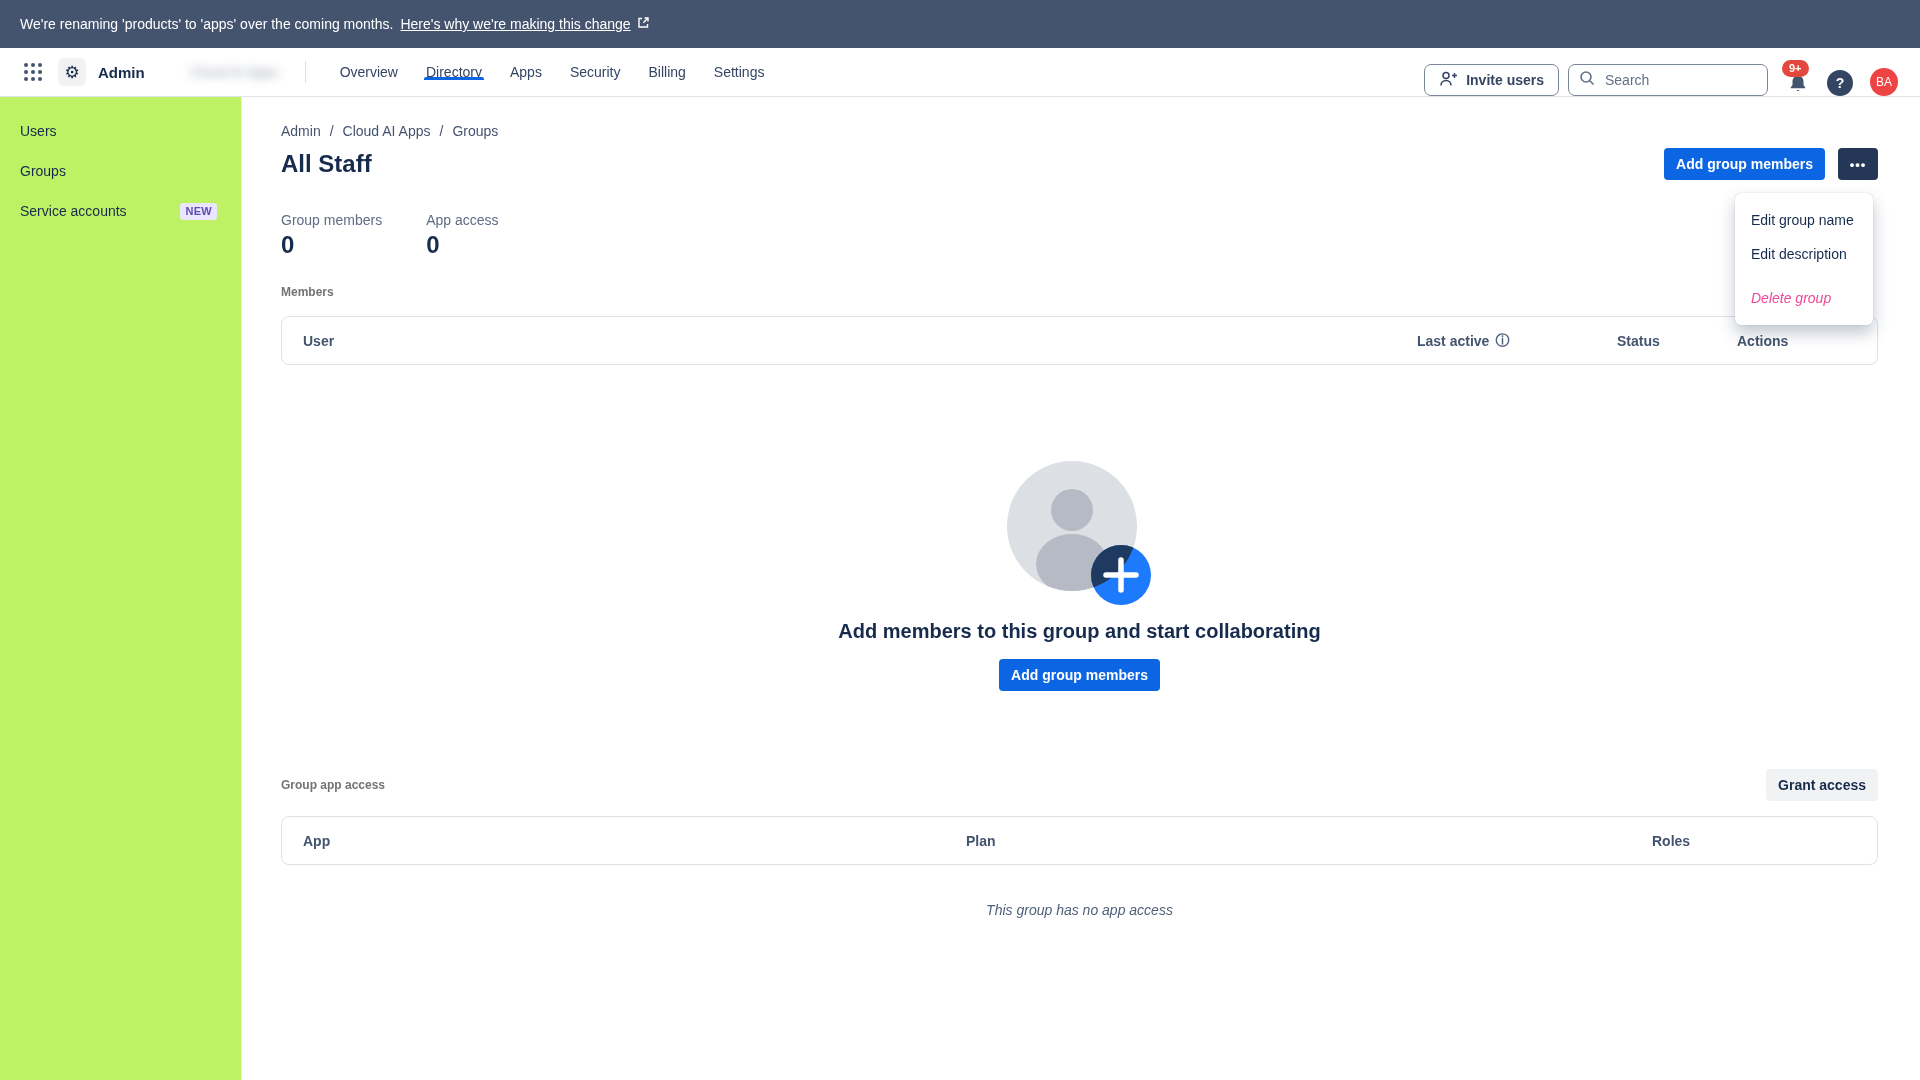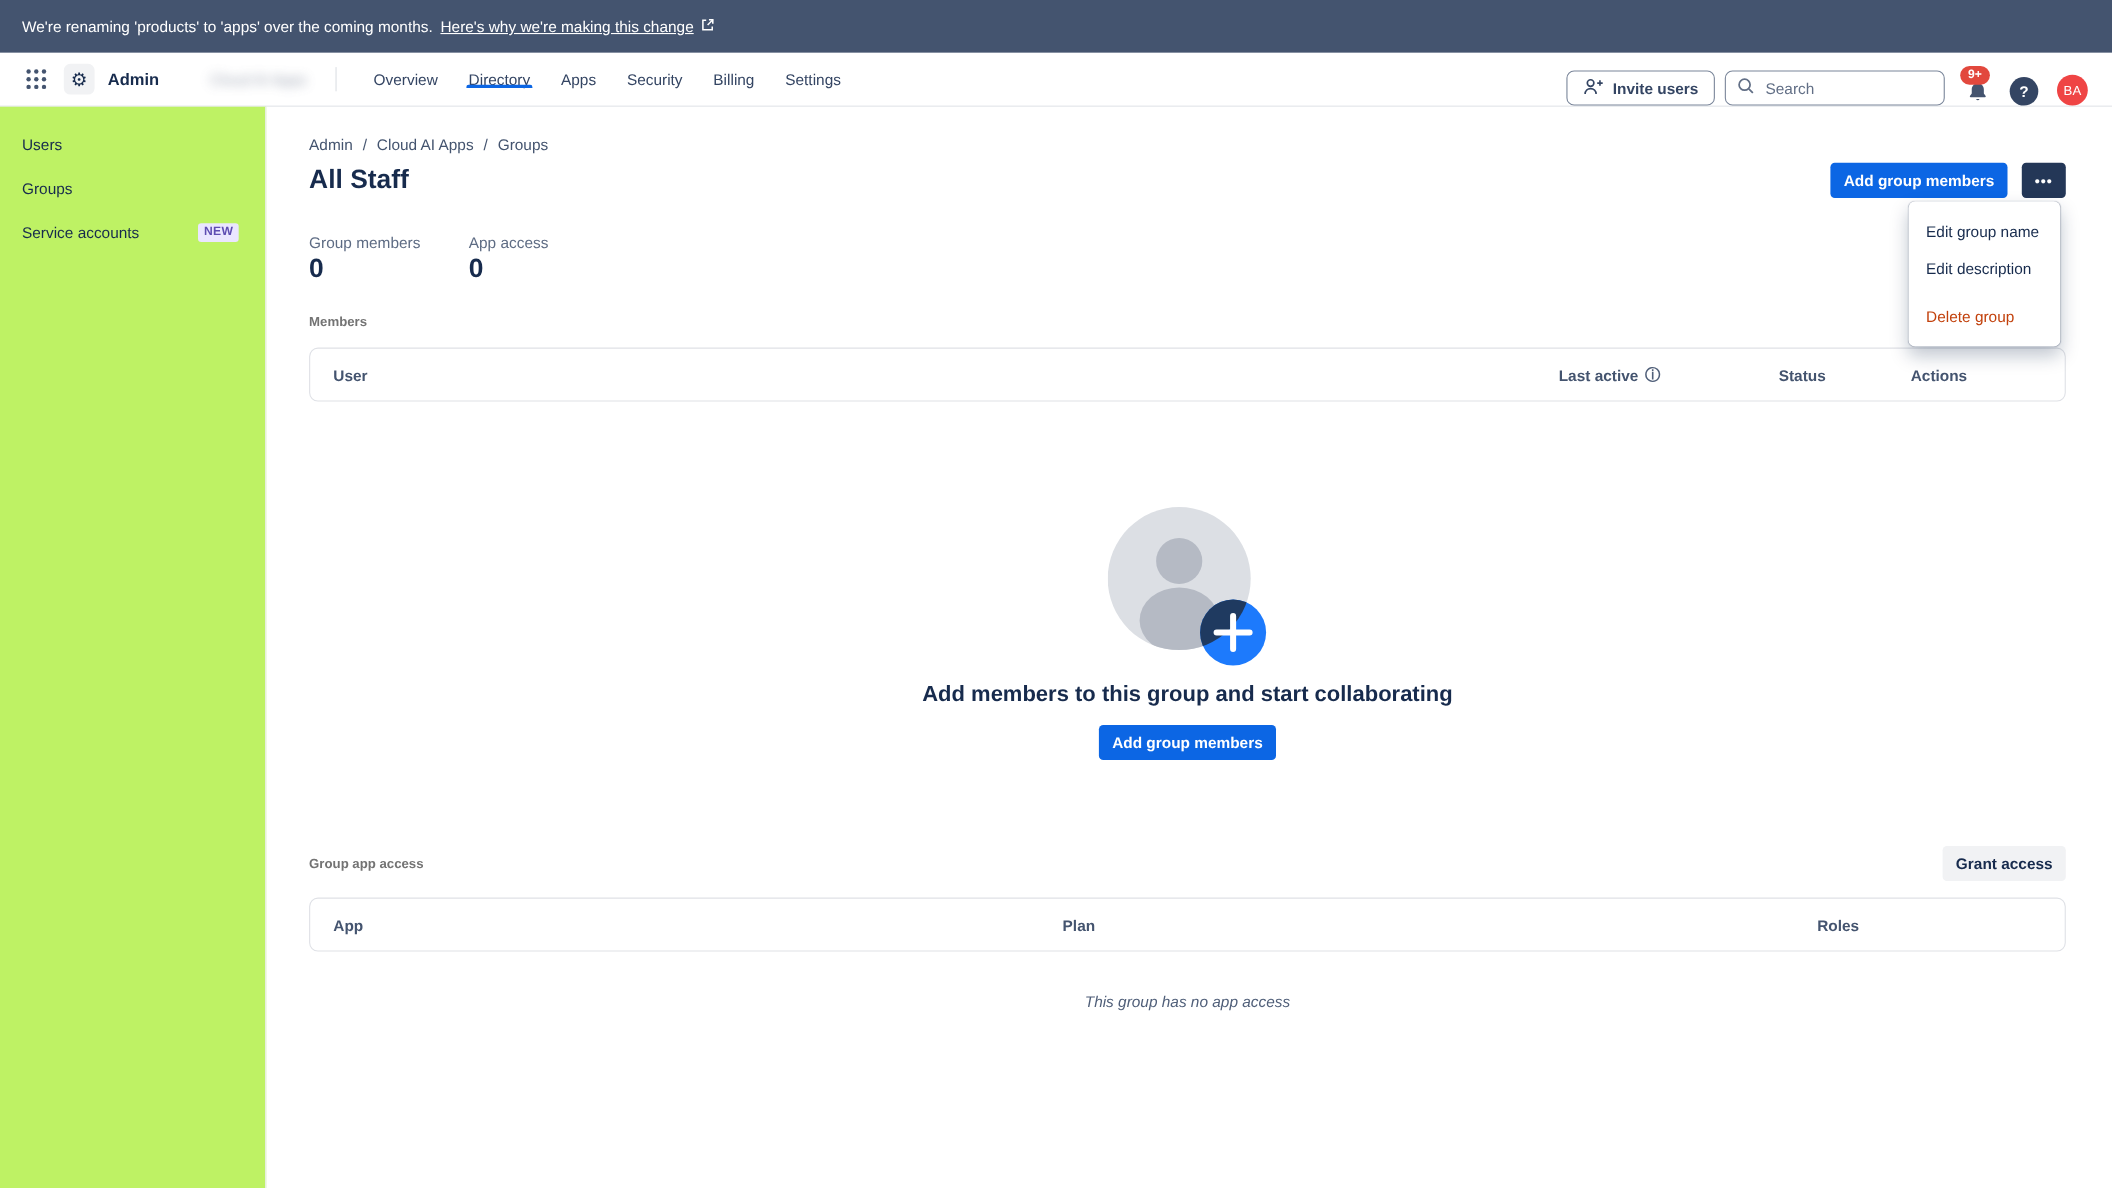--- a/index.html
+++ b/index.html
@@ -139,26 +139,26 @@
     font-family:"Liberation Sans", sans-serif;
   }
   .access-head { margin-top:15px; }
   .col-app { flex:1; padding-left:21px; }
   .col-plan { width:686px; }
   .col-roles { width:225px; }
   .no-access { text-align:center; font-style:italic; color:#505F79; font-size:14px; margin-top:37px; }
 
   
   .menu {
-    position:absolute; top:183px; right:47px; width:138px; background:#fff;
+    position:absolute; top:193px; right:47px; width:138px; background:#fff;
     border-radius:6px; padding:10px 0; z-index:20;
     box-shadow:0 8px 16px rgba(9,30,66,.25), 0 0 1px rgba(9,30,66,.31);
   }
   .menu-item { padding:9px 16px; font-size:14px; color:#172B4D; cursor:pointer; white-space:nowrap; }
-  .menu-item.danger { color:#c2410c; margin-top:10px; }
+  .menu-item.danger { color:#ec4899; margin-top:10px;font-style:italic; }
 </style>
 </head>
 <body>
 
 <div class="banner">
   <span>We're renaming 'products' to 'apps' over the coming months.</span>
   <span class="banner-link">
     <span>Here's why we're making this change</span>
     <span>
       <svg width="13" height="13" viewBox="0 0 13 13" fill="none" stroke="#fff" stroke-width="1.4">

